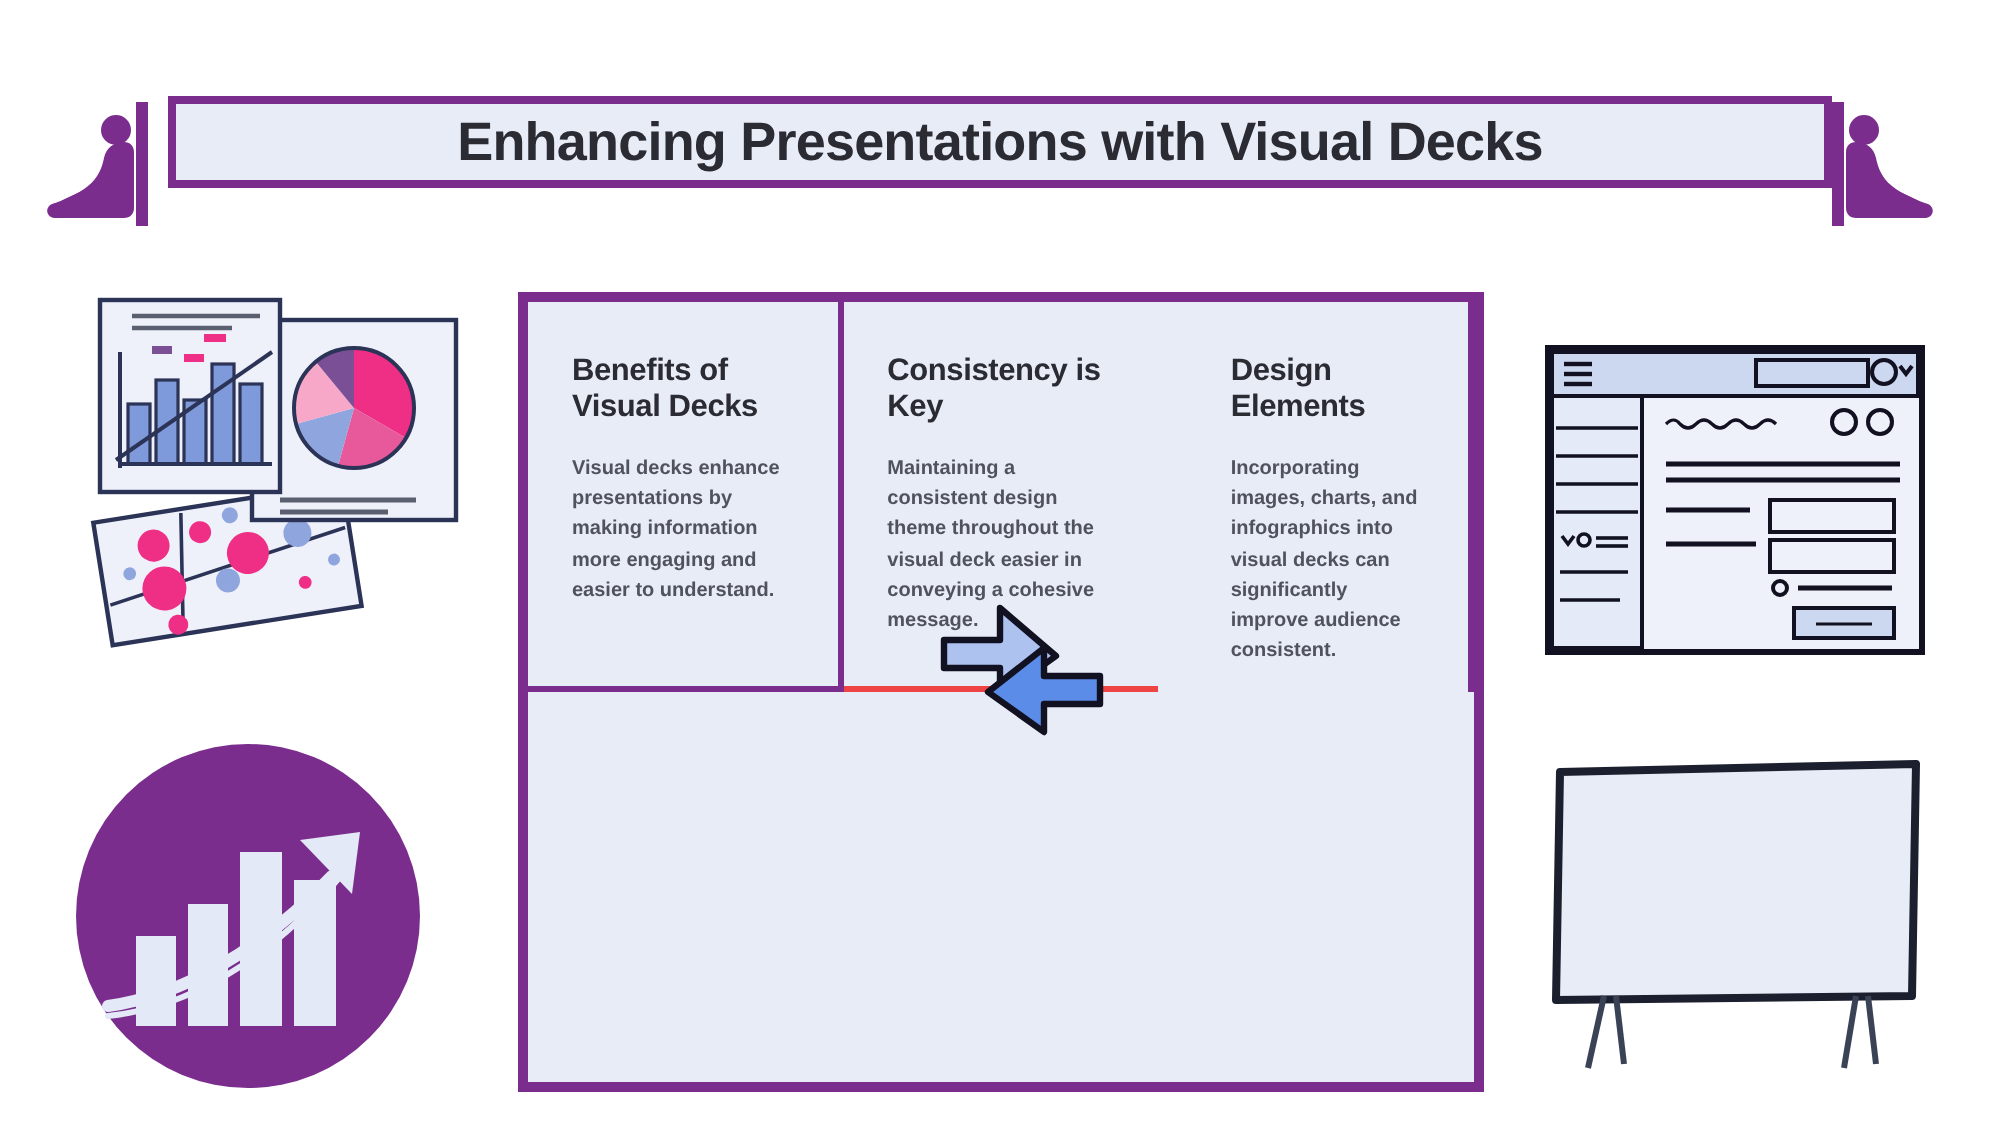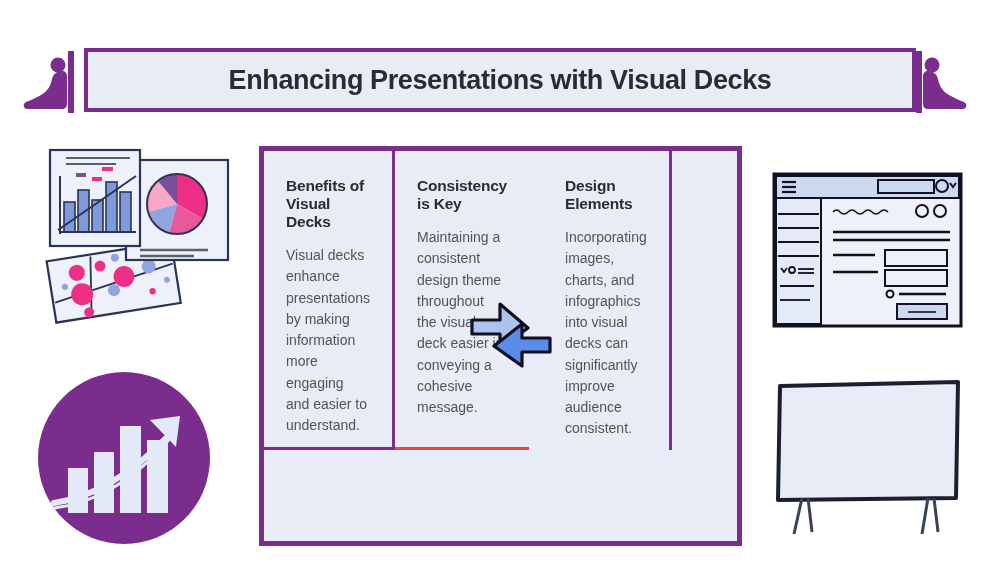--- a/index.html
+++ b/index.html
@@ -7,21 +7,21 @@
     width:1000px;height:563px;
     background:#ffffff;
     font-family:"Liberation Sans", sans-serif;
     overflow:hidden;
     position:relative;
   }
   .slide{position:absolute;inset:0;}
 
   
   .banner-wrap{
-    position:absolute;left:84px;top:48px;width:832px;height:64px;
+    position:absolute;left:84px;top:48px;width:832px;height:46px;
   }
   .banner{
     position:absolute;inset:0;
     background:#e8ecf7;
     border:4px solid #7b2d8e;
     box-sizing:border-box;
     display:flex;align-items:center;justify-content:center;
   }
   .banner-title{
     font-size:27px;font-weight:bold;color:#2b2b33;
@@ -32,39 +32,40 @@
   .person-left{left:22px;}
   .person-right{left:896px;}
 
   
   .grid{
     position:absolute;left:259px;top:146px;width:483px;height:400px;
     background:#e8ecf7;
     border:5px solid #7b2d8e;
     box-sizing:border-box;
     display:grid;
-    grid-template-columns:1fr 1fr 1fr 1fr;
+    grid-template-columns:1fr 1fr 1fr;
     grid-template-rows:1fr 1fr;
   }
   .cell{
     position:relative;
     box-sizing:border-box;
     padding:26px 22px 10px 22px;
     background:#e8ecf7;
   }
   .cell.c1{border-right:3px solid #7b2d8e;border-bottom:3px solid #7b2d8e;}
   .cell.c2{border-bottom:3px solid #ef4444;}
   .cell.c3{border-right:3px solid #7b2d8e;padding-left:36px;}
   .cell-title{
     font-size:15.5px;font-weight:bold;color:#2b2b33;
     margin:0 0 14px 0;letter-spacing:-0.2px;
   }
   .cell-body{
-    font-size:14px;color:#50535e;line-height:1.52;margin:0;
+    font-size:10px;color:#50535e;line-height:1.52;margin:0;
     max-width:205px;
+    font-weight:bold;
   }
 
   
   .arrows{position:absolute;left:470px;top:298px;width:82px;height:72px;z-index:5;}
 
   
   .chartcards{position:absolute;left:36px;top:146px;width:212px;height:180px;}
 
   
   .growth{position:absolute;left:38px;top:372px;width:172px;height:172px;}

